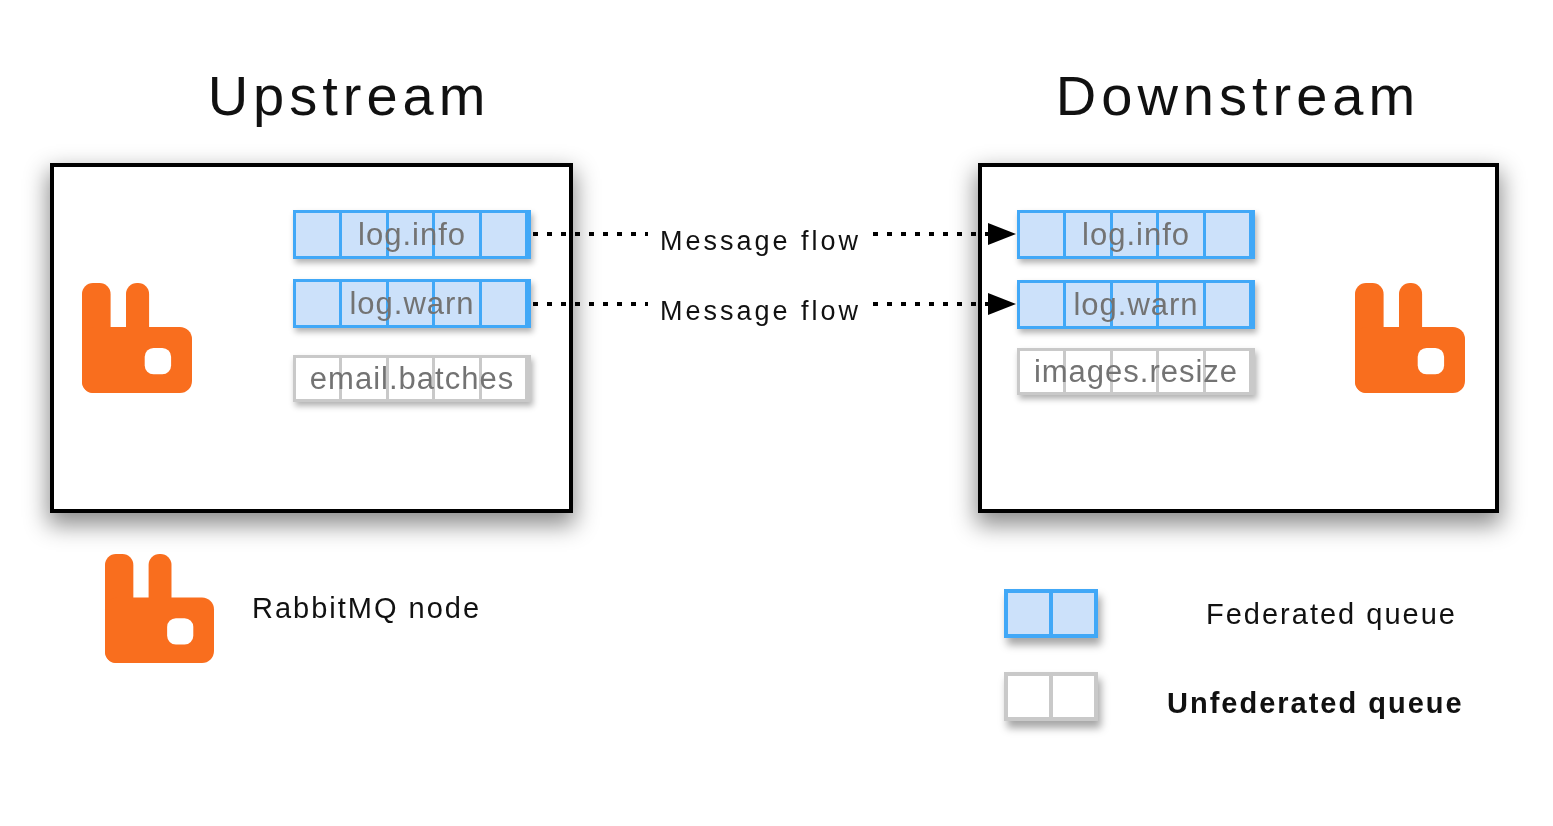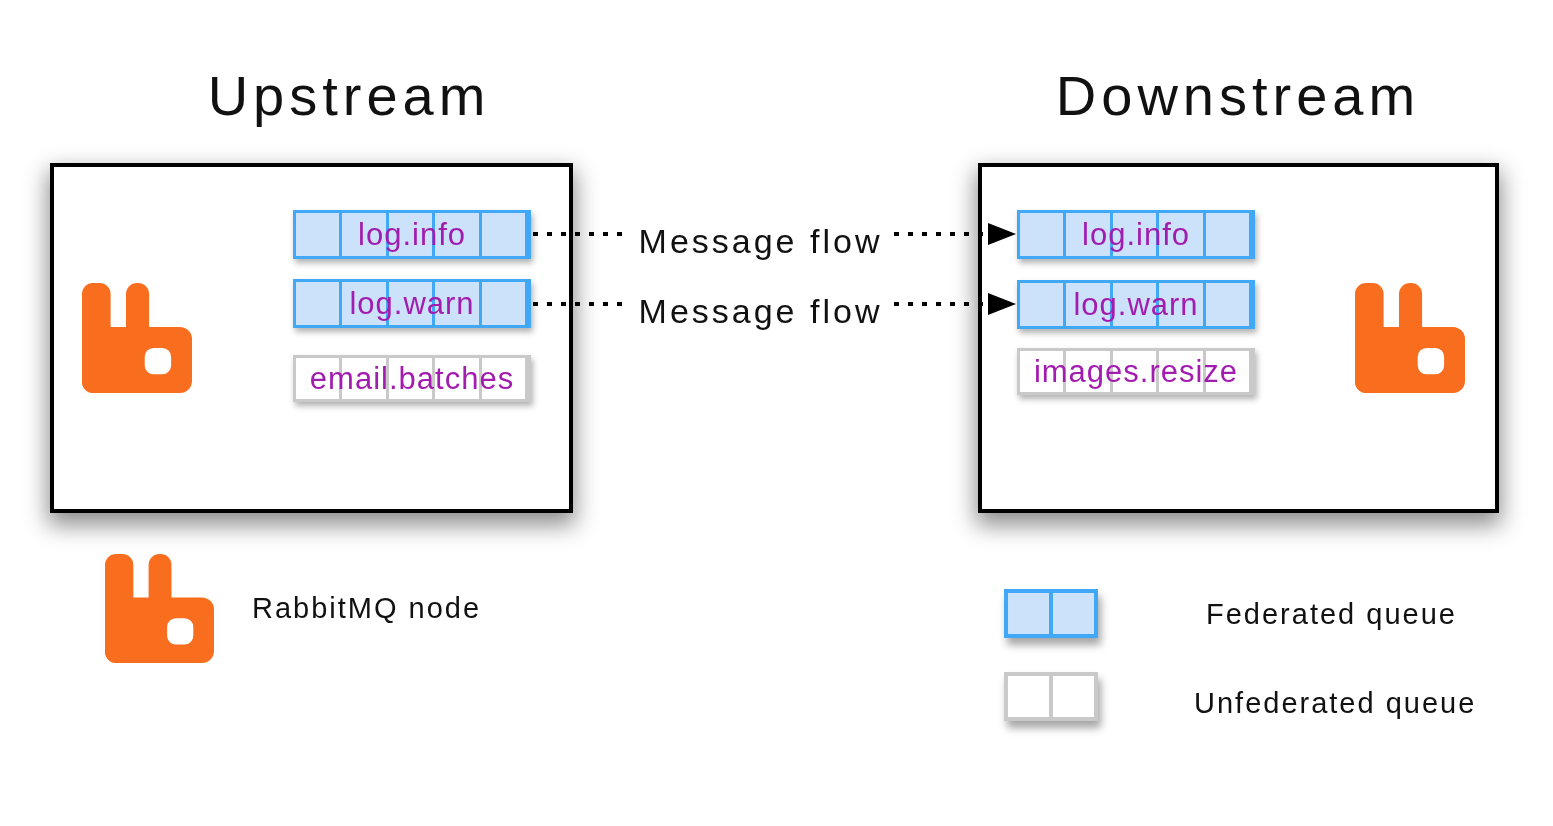--- a/index.html
+++ b/index.html
@@ -52,37 +52,37 @@
   .queue .seg:last-child { border-right: none; }
   .queue-label {
     position: absolute;
     left: 0; right: 0; top: 0; bottom: 0;
     display: flex;
     align-items: center;
     justify-content: center;
     font-size: 31px;
     letter-spacing: 1px;
     white-space: nowrap;
-    color: #a21caf;
+    color: #737373;
   }
   .flow-row {
     position: absolute;
     left: 533px;
     width: 483px;
     height: 30px;
     display: flex;
     align-items: center;
   }
   .dots {
     flex: 1;
     height: 4px;
     background-image: repeating-linear-gradient(to right, #000 0 5px, transparent 5px 14px);
   }
   .flow-label {
-    font-size: 34px;
+    font-size: 27px;
     letter-spacing: 3px;
     white-space: nowrap;
     padding: 0 12px;
     color: #111;
     margin-top: 15px;
   }
   .arrowhead {
     width: 0; height: 0;
     border-left: 28px solid #000;
     border-top: 11px solid transparent;
@@ -215,15 +215,15 @@
   <div class="legend-swatch federated" style="left:1004px; top:589px;">
     <div class="seg"></div>
     <div class="seg"></div>
   </div>
   <div class="legend-label" style="left:1167px; top:599px;margin-left:39px;">Federated queue</div>
 
   <div class="legend-swatch unfederated" style="left:1004px; top:672px;">
     <div class="seg"></div>
     <div class="seg"></div>
   </div>
-  <div class="legend-label" style="left:1194px; top:688px;">Unfederated queue</div>
+  <div class="legend-label" style="left:1167px; top:688px;font-weight:bold;">Unfederated queue</div>
 
 </div>
 
 </body></html>

